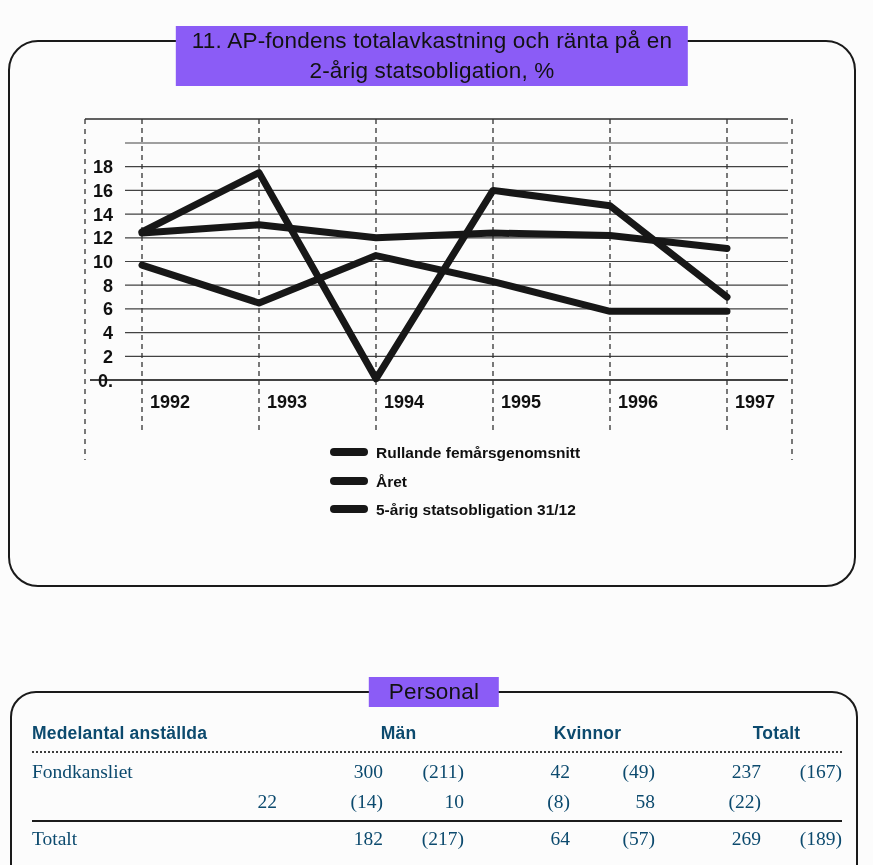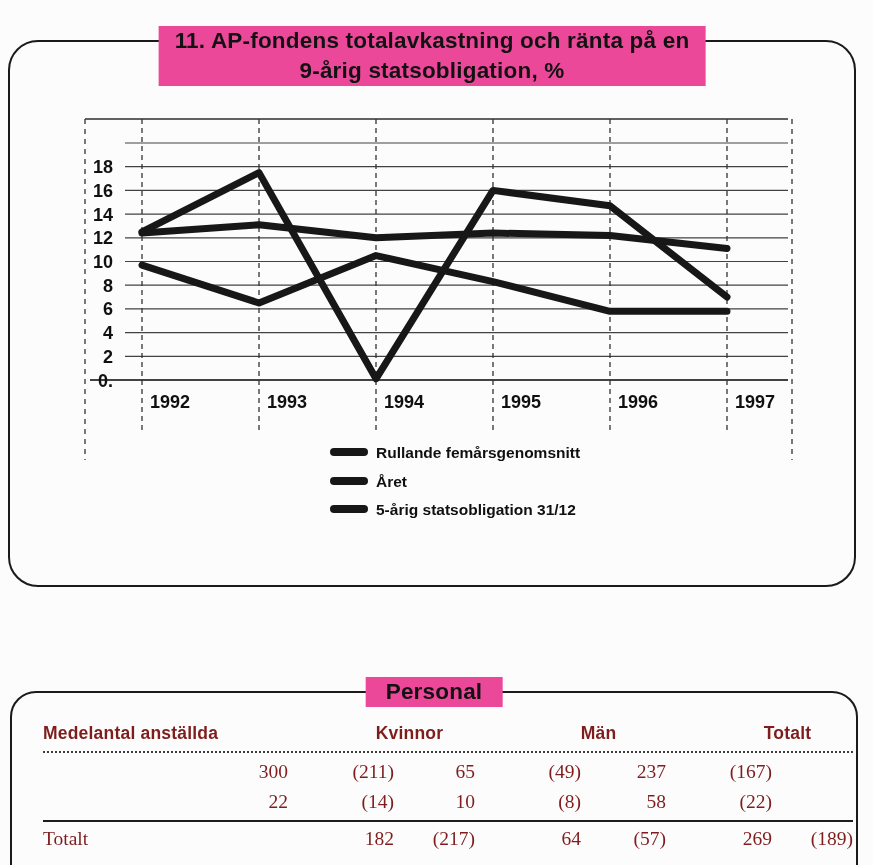--- a/index.html
+++ b/index.html
@@ -16,37 +16,37 @@
     border:2.5px solid #1a1a1a;
     border-radius:30px;
     background:transparent;
   }
   #chartPanel { left:8px; top:40px; width:844px; height:543px; }
   #personalPanel { left:10px; top:665px; width:844px; height:196px; border-radius:26px;margin-top:26px; }
 
   .panel-title {
     position:absolute; left:50%;
     transform:translateX(-50%);
-    background:#ec4899;
+    background:#8b5cf6;
     text-align:center;
-    font-weight:700;
+    font-weight:400;
     font-size:22.5px;
     line-height:30px;
     letter-spacing:0.2px;
     color:#121212;
     padding:0 16px;
     white-space:nowrap;
   }
   #chartTitle { top:-16px; }
   #personalTitle { top:-16px; padding:0 20px; }
 
   #chartSvg { position:absolute; left:0; top:0; }
 
   
-  .ptable { position:absolute; left:31px; top:30px; width:810px; color:#7f1d1d; }
+  .ptable { position:absolute; left:20px; top:30px; width:810px; color:#0c4a6e; }
   .hrow {
     display:grid;
     grid-template-columns:245px 187px 191px 187px;
     align-items:end;
     font-weight:700; font-size:17.5px;
     letter-spacing:0.2px;
     padding-bottom:7px;
     border-bottom:2.5px dotted #3d3d3d;
   }
   .hrow .gh { text-align:center; transform:translateX(28px); }
@@ -66,21 +66,21 @@
     margin-top:3px;
     height:34px;
   }
 </style>
 </head>
 <body>
 
 <div class="panel" id="chartPanel">
   <div class="panel-title" id="chartTitle">
     <div>11. AP-fondens totalavkastning och ränta på en</div>
-    <div>9-årig statsobligation, %</div>
+    <div>2-årig statsobligation, %</div>
   </div>
   <svg id="chartSvg" width="839" height="538" viewBox="0 0 839 538">
       <line x1="80" y1="338" x2="778" y2="338" stroke="#2e2e2e" stroke-width="2.2" opacity="0.9"></line>
       <line x1="115" y1="314.3" x2="778" y2="314.3" stroke="#2e2e2e" stroke-width="1.2" opacity="0.9"></line>
       <line x1="115" y1="290.6" x2="778" y2="290.6" stroke="#2e2e2e" stroke-width="1.2" opacity="0.9"></line>
       <line x1="115" y1="266.9" x2="778" y2="266.9" stroke="#2e2e2e" stroke-width="1.2" opacity="0.9"></line>
       <line x1="115" y1="243.2" x2="778" y2="243.2" stroke="#2e2e2e" stroke-width="1.2" opacity="0.9"></line>
       <line x1="115" y1="219.5" x2="778" y2="219.5" stroke="#2e2e2e" stroke-width="1.2" opacity="0.9"></line>
       <line x1="115" y1="195.8" x2="778" y2="195.8" stroke="#2e2e2e" stroke-width="1.2" opacity="0.9"></line>
       <line x1="115" y1="172.1" x2="778" y2="172.1" stroke="#2e2e2e" stroke-width="1.2" opacity="0.9"></line>
@@ -123,29 +123,30 @@
       <text x="366" y="472.5" text-anchor="start" fill="#101010" font-size="15.5" font-weight="700" font-family="Liberation Sans, sans-serif">5-årig statsobligation 31/12</text>
     </svg>
 </div>
 
 <div class="panel" id="personalPanel">
   <div class="panel-title" id="personalTitle">Personal</div>
 
   <div class="ptable">
     <div class="hrow">
       <div class="gh first">Medelantal anställda</div>
+      <div class="gh">Män</div>
       <div class="gh">Kvinnor</div>
-      <div class="gh">Män</div>
       <div class="gh">Totalt</div>
     </div>
 
     <div class="drow first">
+      <div>Fondkansliet</div>
       <div class="num">300</div>
       <div class="num">(211)</div>
-      <div class="num">65</div>
+      <div class="num">42</div>
       <div class="num">(49)</div>
       <div class="num">237</div>
       <div class="num">(167)</div>
     </div>
 
     <div class="drow">
       <div class="num">22</div>
       <div class="num">(14)</div>
       <div class="num">10</div>
       <div class="num">(8)</div>

